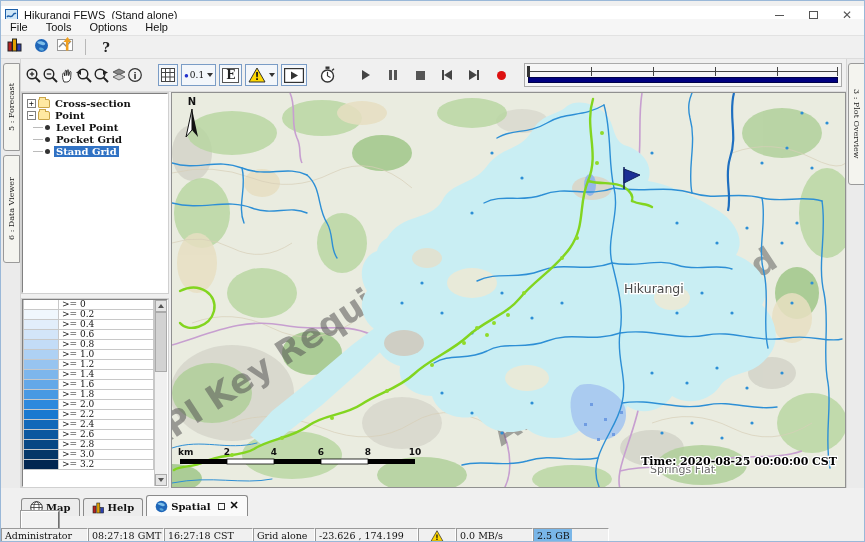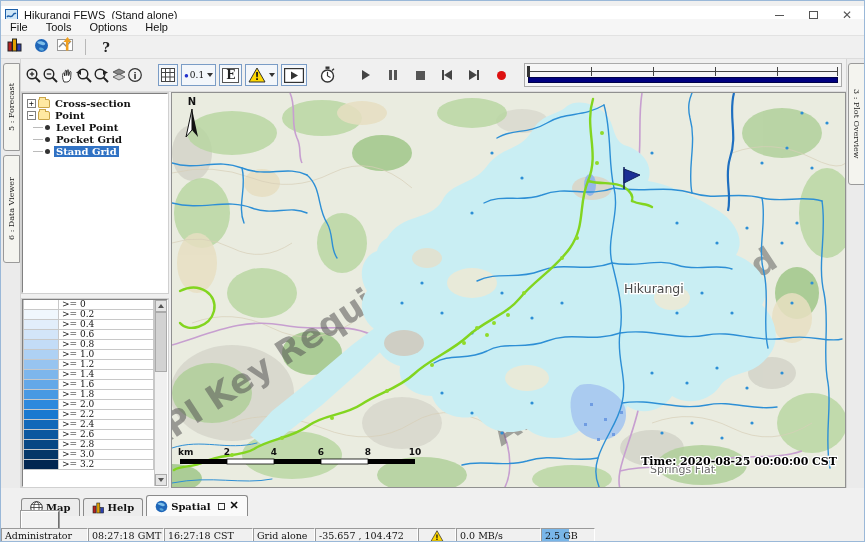--- a/index.html
+++ b/index.html
@@ -691,24 +691,24 @@
     <div class="logsrow">
       <button class="logs-btn">Logs</button>
     </div>
   </div>
 
   <div class="statusbar">
     <div class="scell" style="width:87px">Administrator</div>
     <div class="scell" style="width:76px">08:27:18 GMT</div>
     <div class="scell" style="width:89px">16:27:18 CST</div>
     <div class="scell" style="width:62px">Grid alone</div>
-    <div class="scell" style="width:103px">-35.657 , 104.472</div>
+    <div class="scell" style="width:103px">-23.626 , 174.199</div>
     <div class="scell" style="width:38px; justify-content:center">
       <svg width="14" height="12" viewBox="0 0 18 16">
           <polygon points="9,1 17,15 1,15" fill="#ffd800" stroke="#333" stroke-width="1"></polygon>
           <text x="9" y="13" text-anchor="middle" font-size="10" font-weight="bold" fill="#111">!</text>
         </svg>
     </div>
-    <div class="scell" style="width:85px">0.0 MB/s</div>
-    <div class="scell mem-cell" style="width:54px">2.5 GB</div>
+    <div class="scell" style="width:77px">0.0 MB/s</div>
+    <div class="scell mem-cell" style="width:76px">2.5 GB</div>
   </div>
 
 </div>
 
 </body></html>

